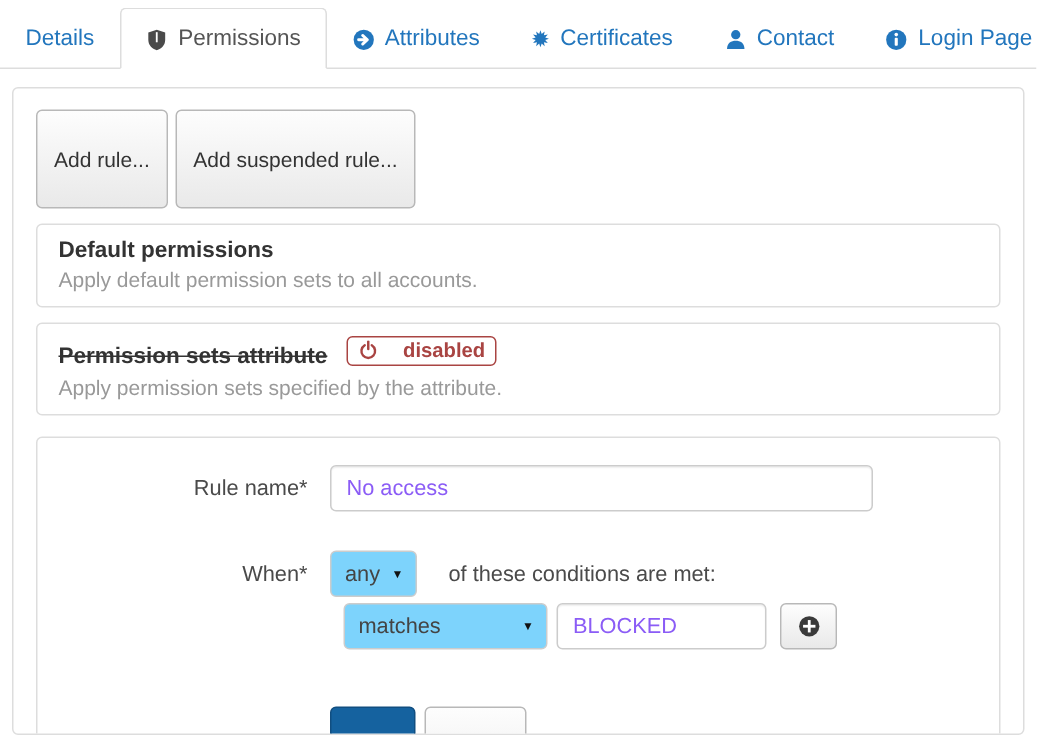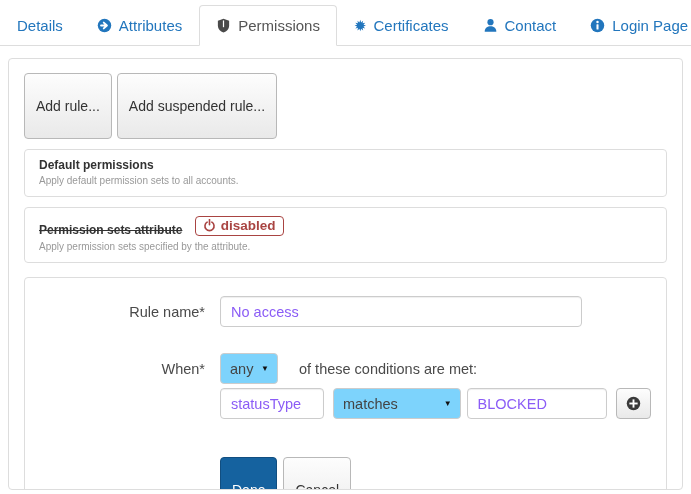--- a/index.html
+++ b/index.html
@@ -13,21 +13,21 @@
   
   .tabbar {
     display: flex;
     align-items: flex-end;
     border-bottom: 1px solid #ddd;
     height: 46px;
     padding-left: 0;
   }
   .tab {
     display: flex;
-    align-items: center;
+    align-items: flex-end;
     gap: 7px;
     padding: 11px 16px;
     font-size: 15px;
     color: #2276bd;
     cursor: pointer;
     border: 1px solid transparent;
     border-radius: 4px 4px 0 0;
     margin-bottom: -1px;
     white-space: nowrap;
   }
@@ -72,27 +72,27 @@
   .toolbar { margin-bottom: 10px; display: flex; gap: 5px; }
 
   
   .rule-panel {
     border: 1px solid #ddd;
     border-radius: 4px;
     padding: 8px 14px 10px 14px;
     margin-top: 10px;
     cursor: pointer;
   }
-  .rule-title { font-size: 12px; font-weight: bold; color: #333; }
+  .rule-title { font-size: 15px; font-weight: bold; color: #333; }
   .rule-title.strike { text-decoration: line-through; }
-  .rule-desc { font-size: 10px; color: #999; margin-top: 3px; }
+  .rule-desc { font-size: 14px; color: #999; margin-top: 3px; }
   .badge-disabled {
     display: inline-flex;
     align-items: center;
-    gap: 5px;
+    gap: 17px;
     color: #a94442;
     border: 1px solid #a94442;
     border-radius: 4px;
     padding: 1px 7px 2px 7px;
     font-size: 13.5px;
     font-weight: bold;
     margin-left: 8px;
     vertical-align: 2px;
     background: #fff;
   }
@@ -153,37 +153,37 @@
   .sel-when { width: 58px; }
   .row-actions .btn + .btn { margin-left: 6px; }
 </style>
 </head>
 <body>
 
 <div class="tabbar">
   <div class="tab">
     <span>Details</span>
   </div>
+  <div class="tab active">
+    <span class="ticon">
+      <svg viewBox="0 0 16 16" width="15" height="15">
+          <path d="M8 0.8 L14 2.9 V8 C14 11.9 11.4 14.4 8 15.4 C4.6 14.4 2 11.9 2 8 V2.9 Z" fill="#4a4a4a"></path>
+          <rect x="7.35" y="2.6" width="1.3" height="7.2" fill="#fff"></rect>
+        </svg>
+    </span>
+    <span>Permissions</span>
+  </div>
   <div class="tab">
     <span class="ticon">
       <svg viewBox="0 0 16 16" width="15" height="15">
           <circle cx="8" cy="8" r="7.2" fill="#2276bd"></circle>
           <path d="M4.3 8 H9.6 M7.2 4.9 L10.6 8 L7.2 11.1" stroke="#fff" stroke-width="2" fill="none" stroke-linecap="round" stroke-linejoin="round"></path>
         </svg>
     </span>
     <span>Attributes</span>
-  </div>
-  <div class="tab active">
-    <span class="ticon">
-      <svg viewBox="0 0 16 16" width="15" height="15">
-          <path d="M8 0.8 L14 2.9 V8 C14 11.9 11.4 14.4 8 15.4 C4.6 14.4 2 11.9 2 8 V2.9 Z" fill="#4a4a4a"></path>
-          <rect x="7.35" y="2.6" width="1.3" height="7.2" fill="#fff"></rect>
-        </svg>
-    </span>
-    <span>Permissions</span>
   </div>
   <div class="tab">
     <span class="glyph-star">✹</span>
     <span>Certificates</span>
   </div>
   <div class="tab">
     <span class="ticon">
       <svg viewBox="0 0 16 16" width="15" height="15">
           <circle cx="8" cy="4.4" r="3.3" fill="#2276bd"></circle>
           <path d="M1.8 14.6 C1.8 10.2 4.8 8.7 8 8.7 C11.2 8.7 14.2 10.2 14.2 14.6 Z" fill="#2276bd"></path>
@@ -242,21 +242,20 @@
       <label class="flabel">When*</label>
       <div class="sel sel-when">
         <span>any</span>
         <span class="arrow">▼</span>
       </div>
       <span class="when-suffix">of these conditions are met:</span>
     </div>
 
     <div class="form-row row-cond">
       <span class="spacer"></span>
-      <input class="tinput in-field" type="text" value="statusType" style="">
       <div class="sel sel-op">
         <span>matches</span>
         <span class="arrow">▼</span>
       </div>
       <input class="tinput in-value" type="text" value="BLOCKED" style="">
       <button class="btn btn-plus">
         <span style="display:inline-flex;">
           <svg viewBox="0 0 16 16" width="15" height="15">
               <circle cx="8" cy="8" r="7.2" fill="#3a3a3a"></circle>
               <rect x="7" y="3.6" width="2" height="8.8" fill="#fff"></rect>

